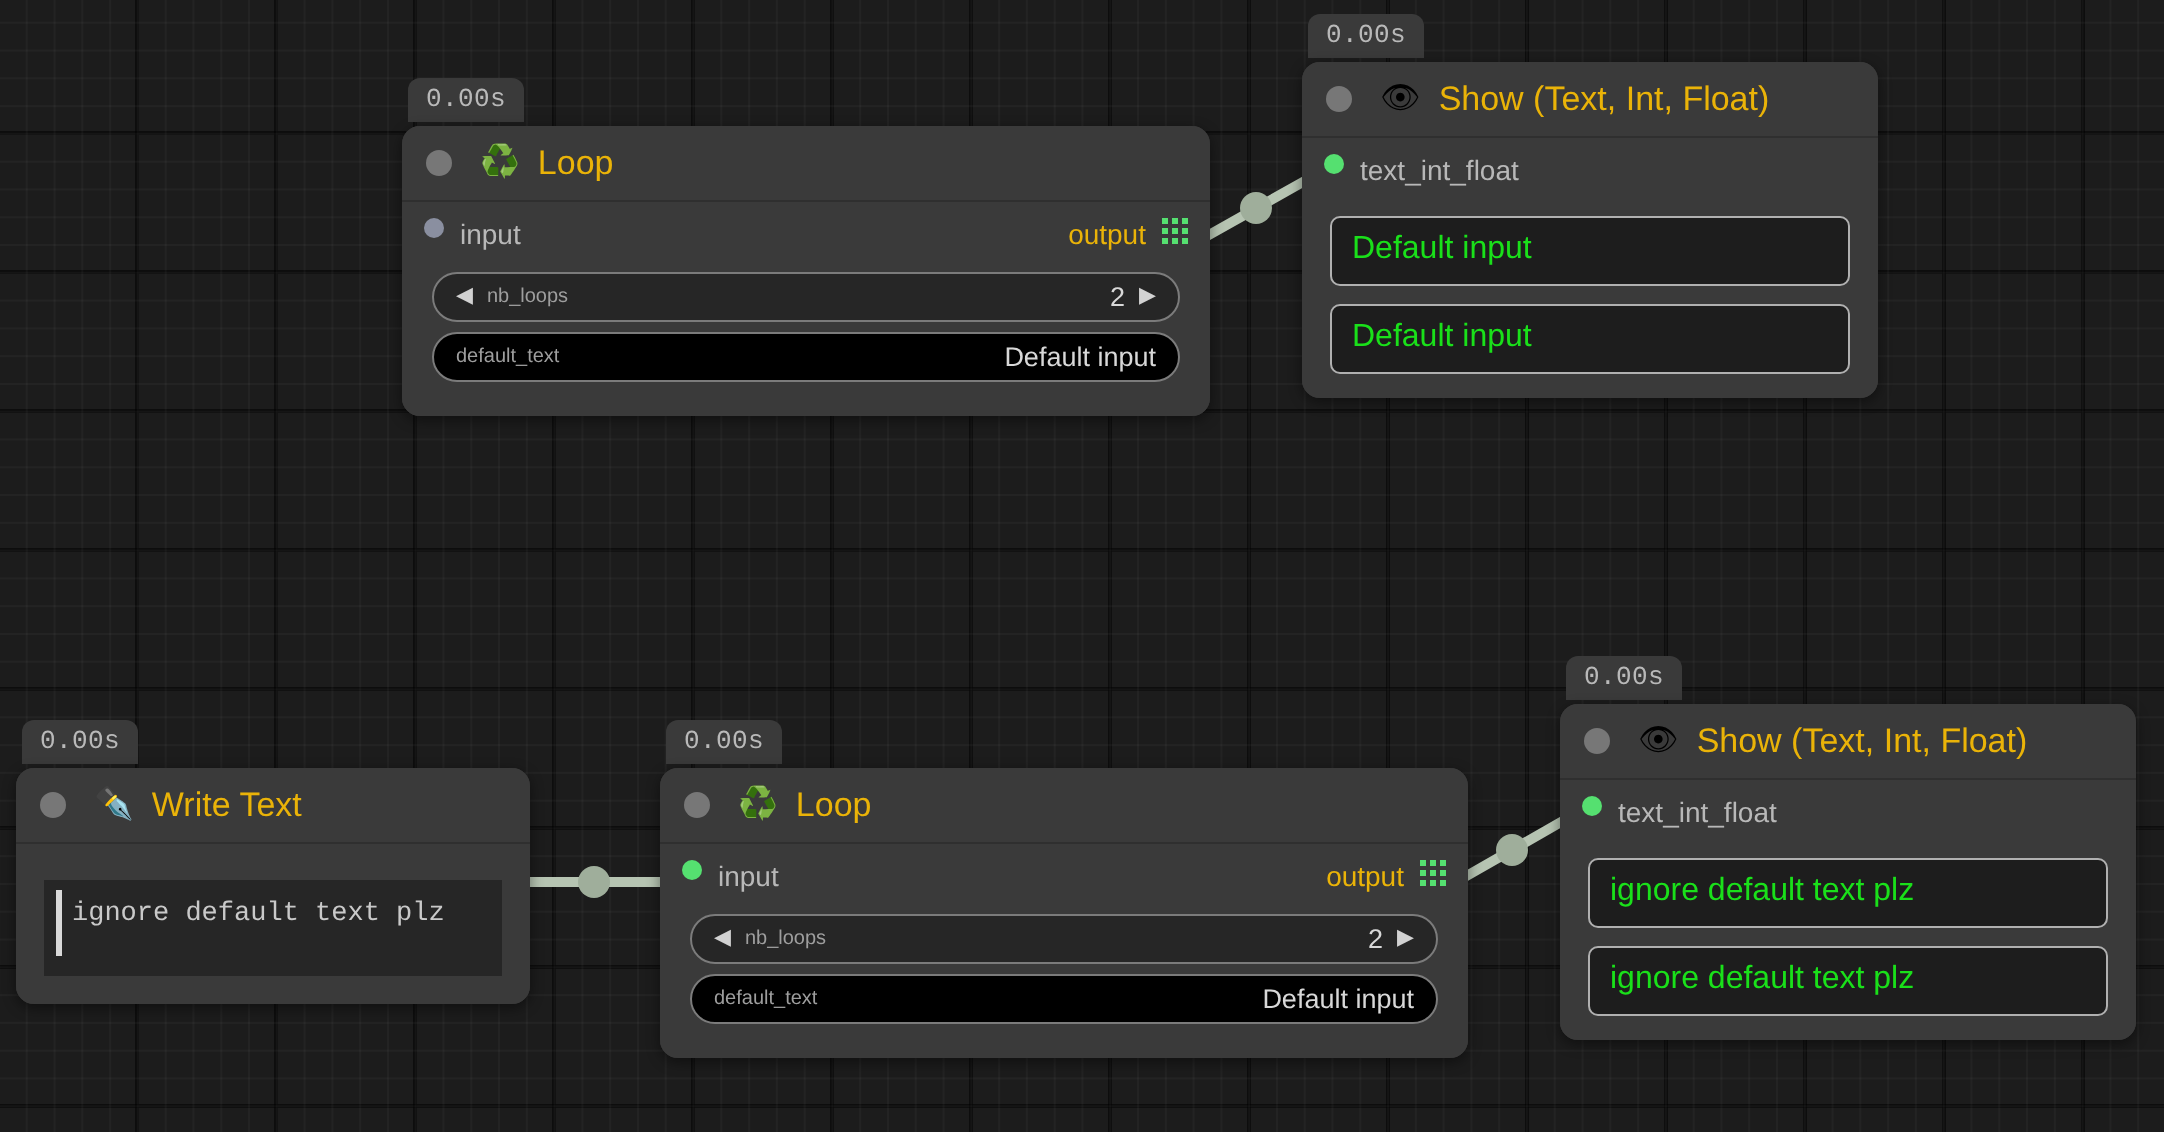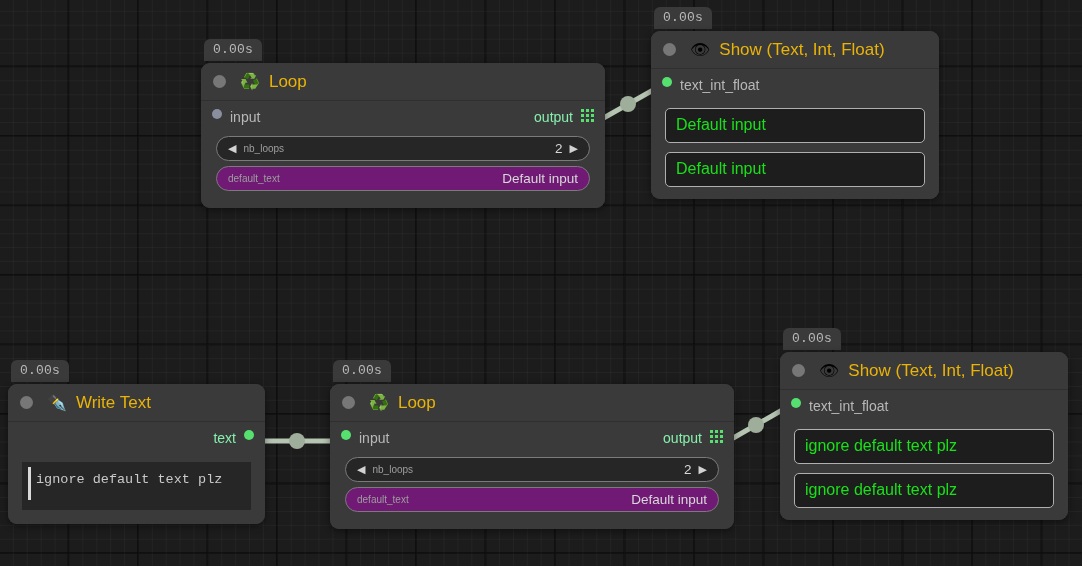--- a/index.html
+++ b/index.html
@@ -107,21 +107,21 @@
   .socket-dot.grey   { background: #8a8fa0; }
   .socket-dot.green  { background: #55e070; }
   .socket-label {
     color: #b8b8b8;
     font-size: 14px;
     margin-left: 8px;
     white-space: nowrap;
   }
   .socket-spacer { flex: 1 1 auto; }
   .out-label {
-    color: #86efac;
+    color: #eab308;
     font-size: 14px;
     margin-right: 8px;
     white-space: nowrap;
   }
   .grid-icon {
     display: grid;
     grid-template-columns: repeat(3, 3px);
     grid-template-rows: repeat(3, 3px);
     gap: 2px;
     flex: 0 0 auto;
@@ -137,21 +137,21 @@
     display: flex;
     align-items: center;
     height: 25px;
     margin: 0 4px 5px 4px;
     border: 1px solid #7b7b7b;
     border-radius: 13px;
     background: #262626;
     padding: 0 11px;
     box-sizing: border-box;
   }
-  .param.plain { background: #701a75; }
+  .param.plain { background: #000000; }
   .param .pname {
     color: #9e9e9e;
     font-size: 10px;
     white-space: nowrap;
   }
   .param .pspacer { flex: 1 1 auto; }
   .param .pval {
     color: #d8d8d8;
     font-size: 13.5px;
     white-space: nowrap;
@@ -284,24 +284,20 @@
 
   <div class="ts-badge" style="left:11px; top:360px;">0.00s</div>
 
   <div class="node" id="node-write-text" style="left:8px; top:384px; width:257px;">
     <div class="node-header">
       <span class="collapse-dot"></span>
       <span class="node-icon">✒️</span>
       <span class="node-title">Write Text</span>
     </div>
     <div class="node-body">
-      <div class="socket-row" style="justify-content:flex-end;">
-        <span class="out-label">text</span>
-        <span class="socket-dot green"></span>
-      </div>
       <div class="textarea-box">
         <span class="caret"></span>
         <span class="code">ignore default text plz</span>
       </div>
     </div>
   </div>
 
   <div class="ts-badge" style="left:333px; top:360px;">0.00s</div>
 
   <div class="node" id="node-loop-bottom" style="left:330px; top:384px; width:404px;">

